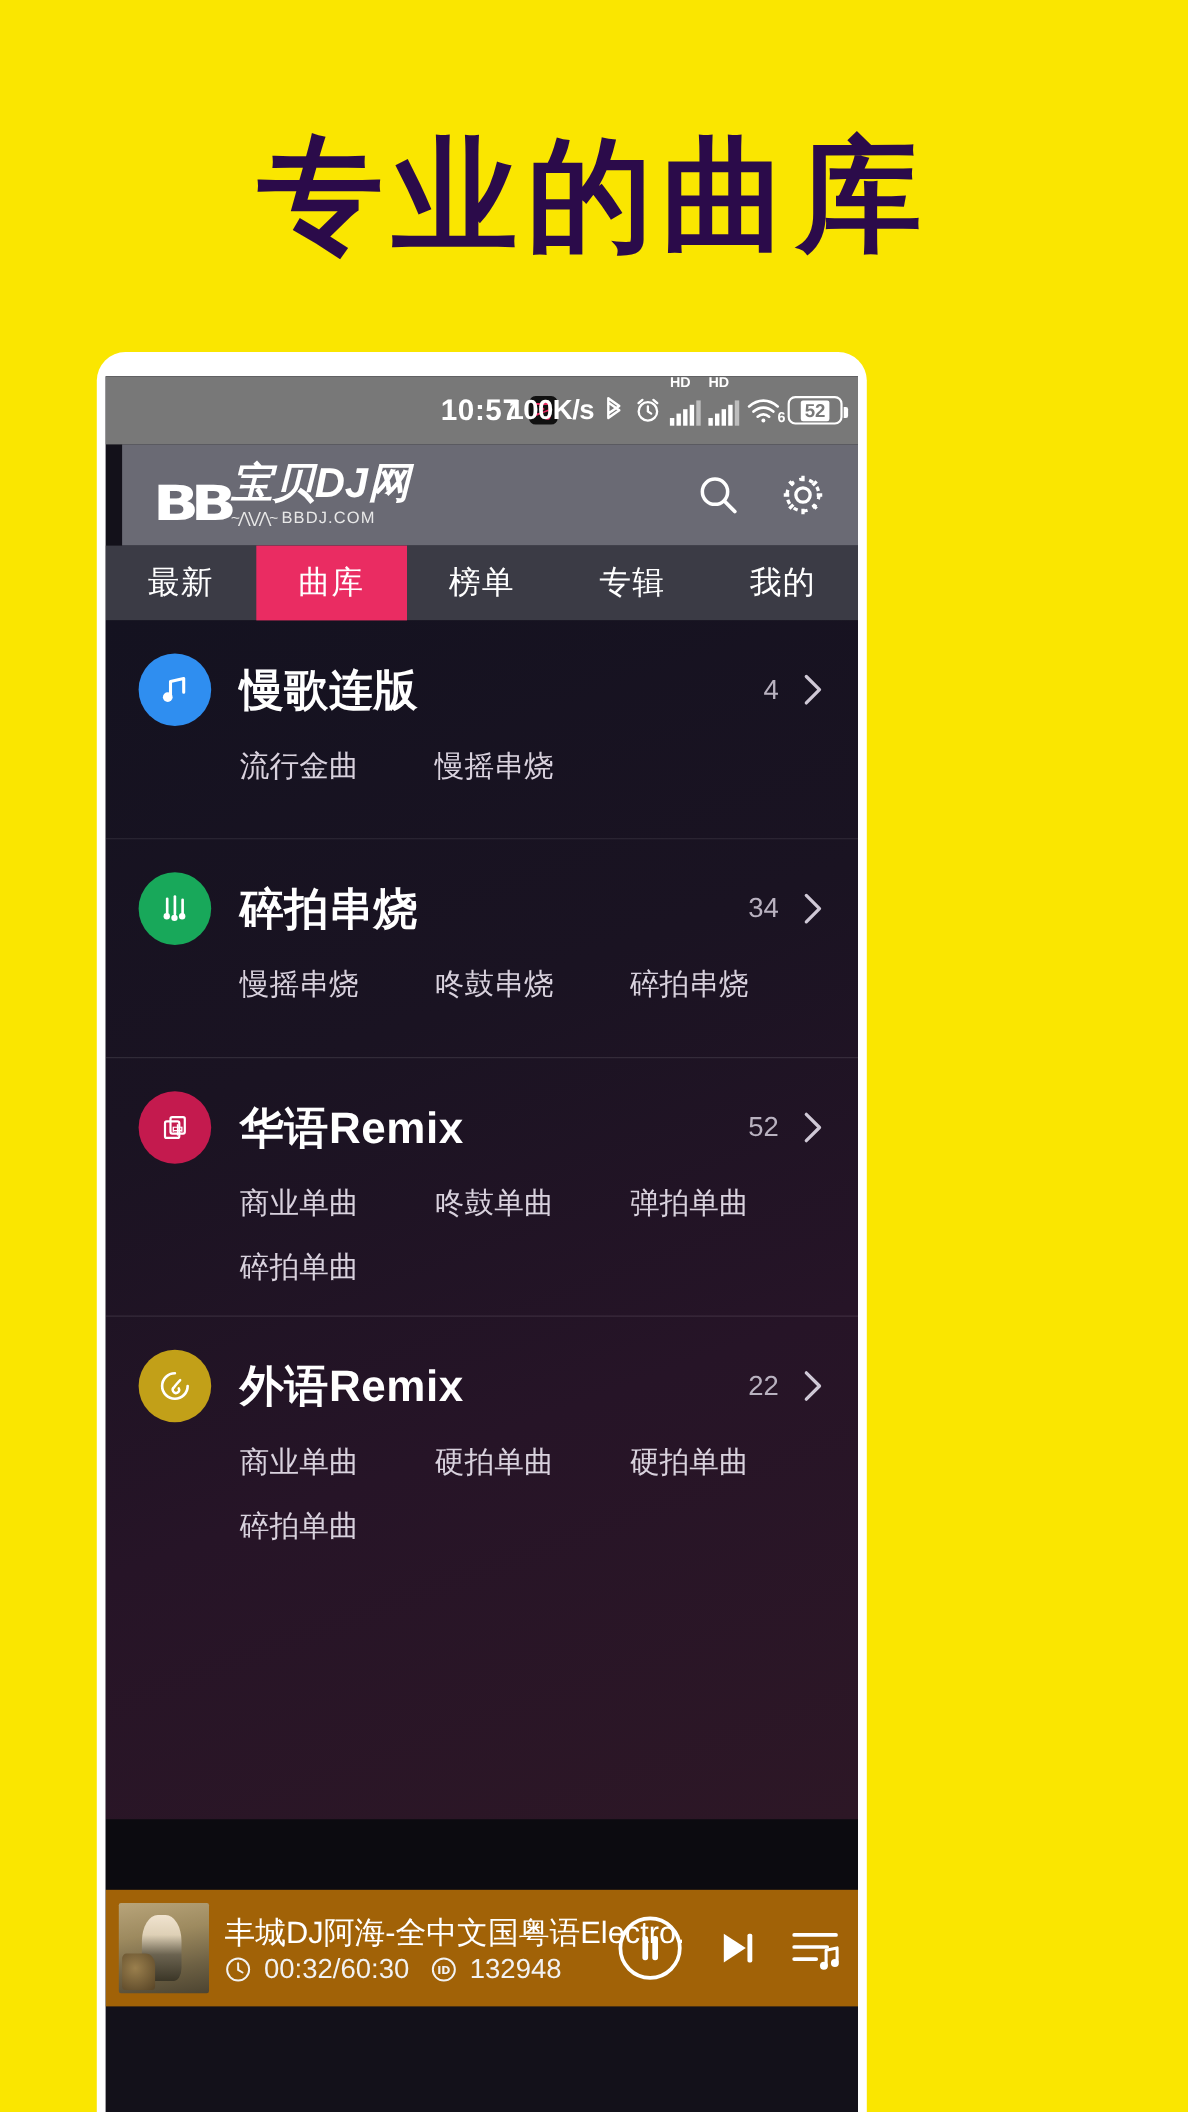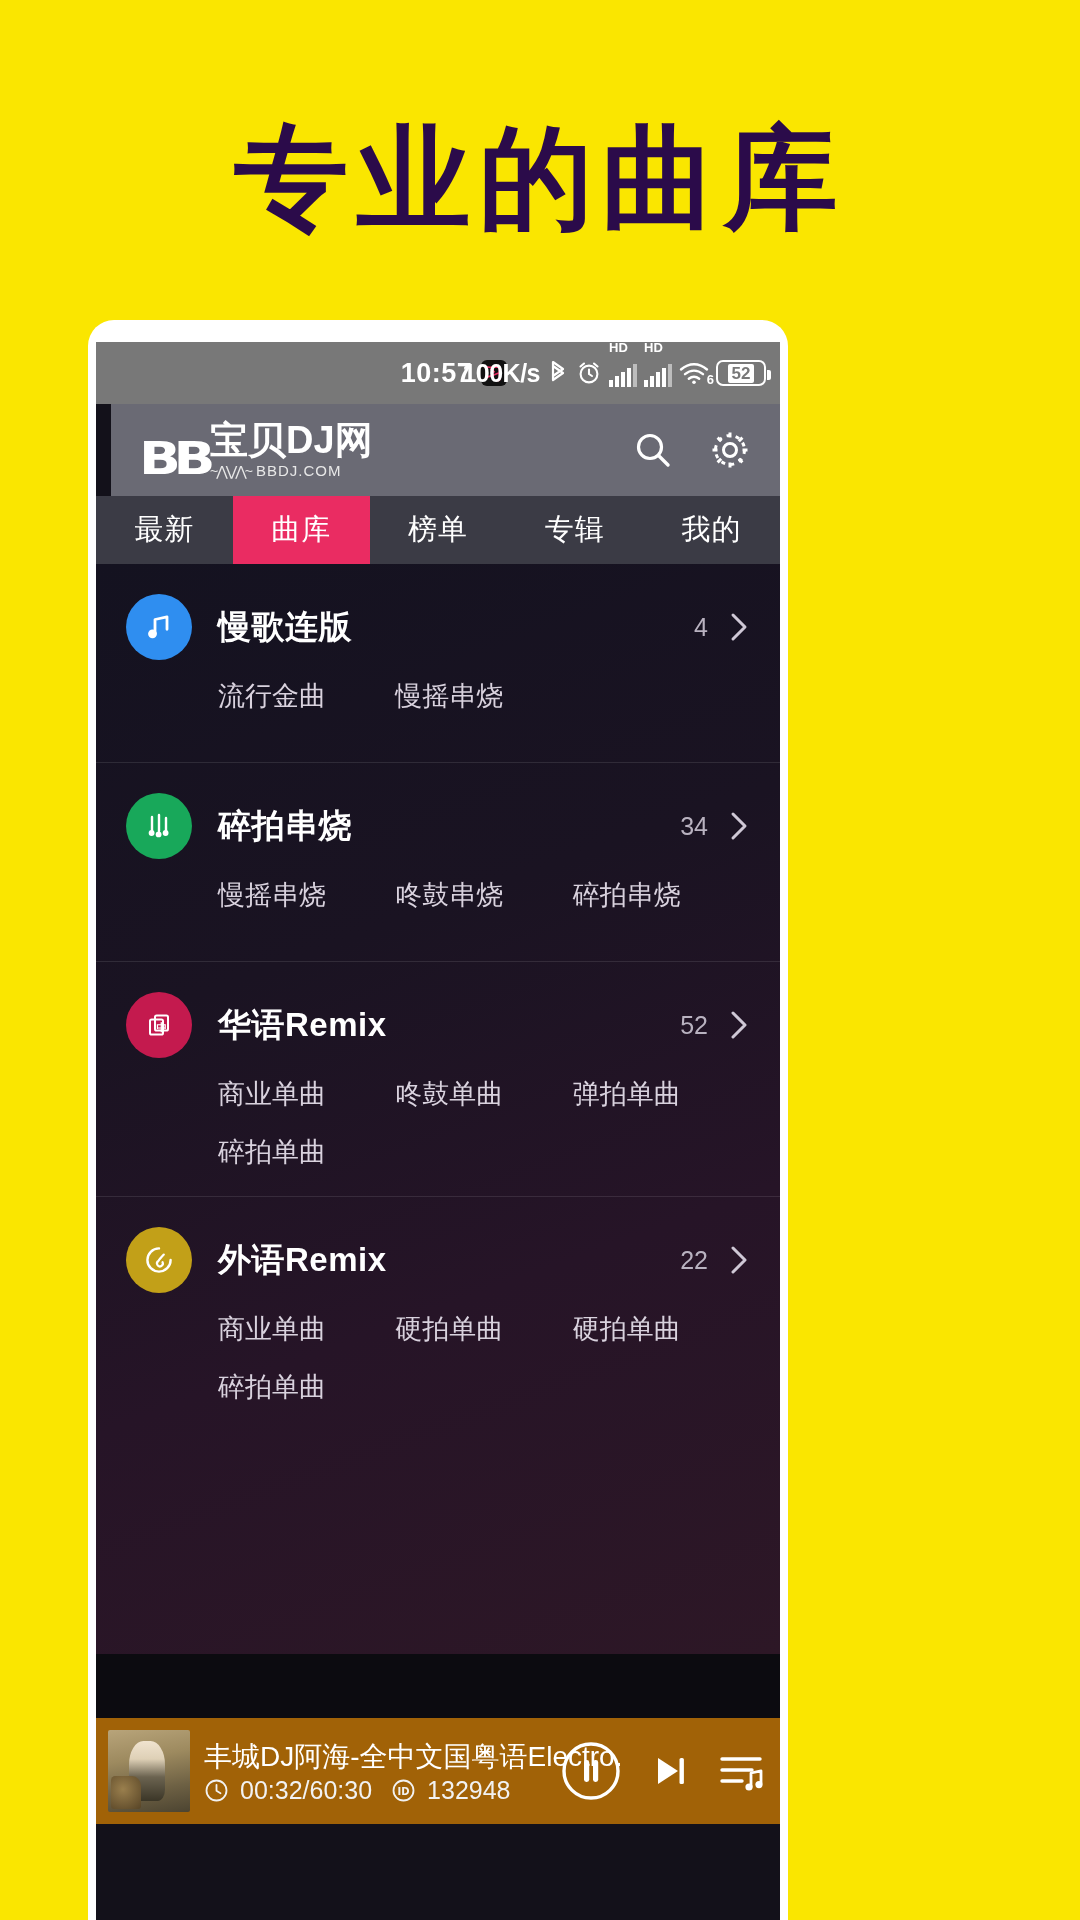--- a/index.html
+++ b/index.html
@@ -98,21 +98,21 @@
     padding:0 28px;
     margin-left:15px;
   }
   .logo{ display:flex; align-items:flex-end; gap:6px; }
   .logo-mark{
     font-size:44px;font-weight:bold;color:#fff;letter-spacing:-6px;
     font-family:"DejaVu Sans",sans-serif; line-height:0.9;
     transform:scaleX(1.25); transform-origin:left bottom; margin-right:10px;
   }
   .logo-text{ display:flex; flex-direction:column; align-items:flex-start; }
-  .logo-cn{ font-size:38px; font-weight:bold; color:#fff; line-height:1; letter-spacing:0px;}
+  .logo-cn{ font-size:38px; font-weight:bold; color:#fff; line-height:1; letter-spacing:0px;font-style:italic;}
   .logo-dom{ font-size:15px; color:#e8e8e8; letter-spacing:1px; margin-top:3px; display:flex; align-items:center; gap:5px;}
   .logo-wave{ letter-spacing:-2px; font-size:14px; }
   .appbar-actions{ display:flex; align-items:center; gap:34px; }
 
   
   .tabs{ display:flex; height:68px; background:#3b3b45; }
   .tab{
     flex:1; display:flex; align-items:center; justify-content:center;
     color:#ffffff; font-size:29px; letter-spacing:1px;
   }
@@ -126,21 +126,21 @@
   .row{ padding:30px 30px 26px 30px; position:relative; }
   .row + .row{ border-top:1px solid rgba(255,255,255,0.10); }
   .row-top{ display:flex; align-items:center; }
   .avatar{
     width:66px;height:66px;border-radius:50%;
     display:flex;align-items:center;justify-content:center;
     flex:0 0 66px;
     color:#fff;
   }
   .row-title{
-    margin-left:26px; font-size:33px; font-weight:bold; color:#ffffff; letter-spacing:0.5px;
+    margin-left:26px; font-size:40px; font-weight:bold; color:#ffffff; letter-spacing:0.5px;
     flex:1;
   }
   .row-count{ font-size:25px; color:#b9b2c0; margin-right:20px; }
   .chev{ color:#cfc8d6; font-size:30px; line-height:1; font-weight:300; }
   .tags{ display:flex; flex-wrap:wrap; margin-left:92px; margin-top:18px; }
   .tag{
     color:#d9d2de; font-size:27px; width:33.33%; box-sizing:border-box;
     margin-bottom:22px;
   }
   .tag:nth-child(n+4){ margin-bottom:0; }

